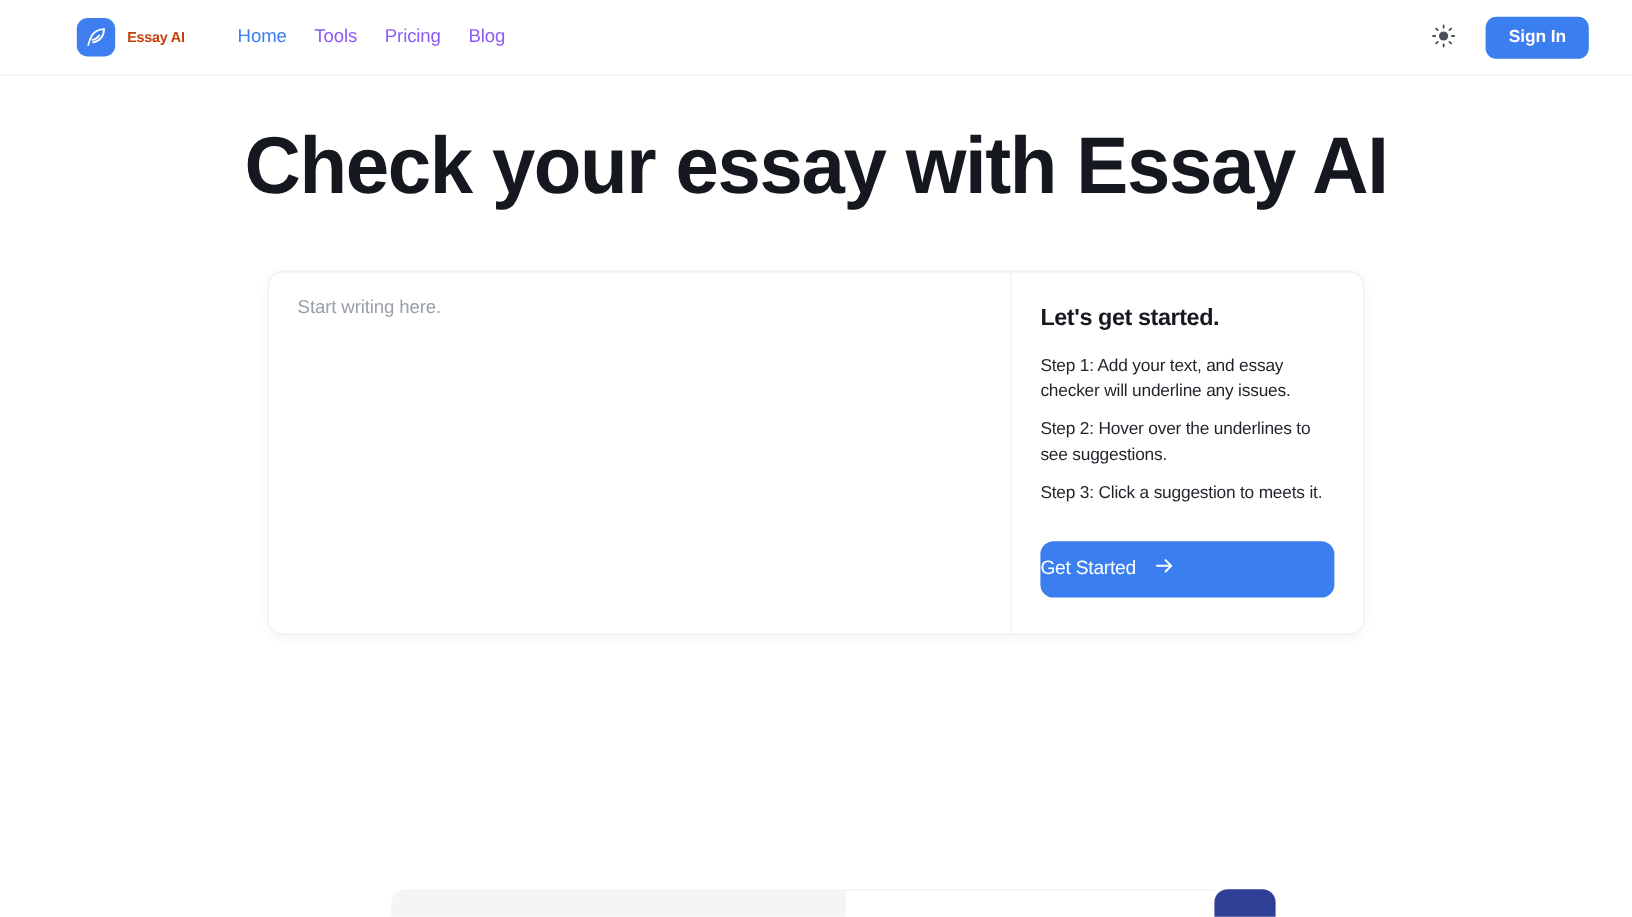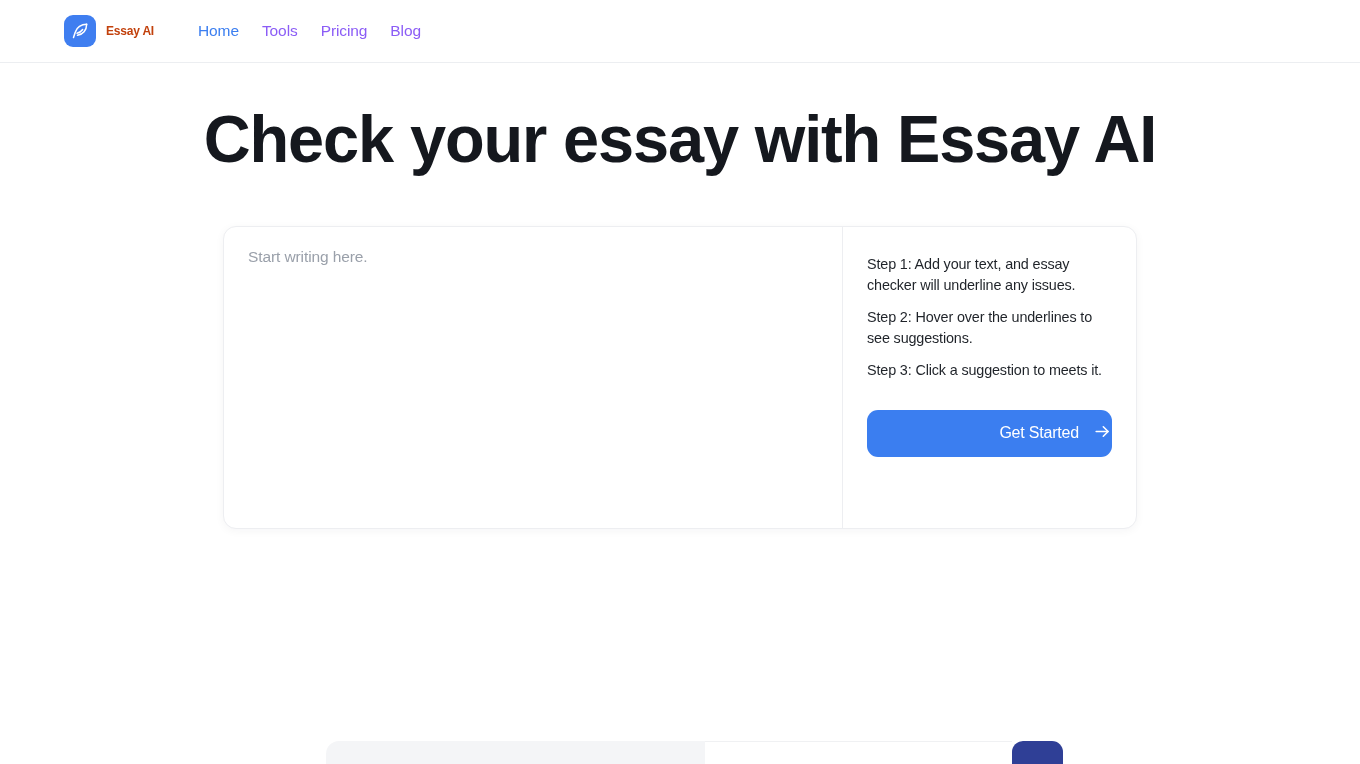--- a/index.html
+++ b/index.html
@@ -186,21 +186,21 @@
     background: #3b7ef0;
     color: #ffffff;
     border: none;
     border-radius: 11px;
     font-size: 16px;
     font-family: "Liberation Sans", sans-serif;
     letter-spacing: -0.2px;
     cursor: pointer;
     display: flex;
     align-items: center;
-    justify-content: flex-end;
+    justify-content: flex-start;
     gap: 14px;
   }
 
   
   .bottom-strip {
     position: absolute;
     left: 326px;
     top: 741px;
     width: 737px;
     height: 40px;
@@ -247,34 +247,53 @@
       <span class="brand-name">Essay AI</span>
     </div>
 
     <nav class="nav">
       <a class="nav-link active" href="#">Home</a>
       <a class="nav-link" href="#">Tools</a>
       <a class="nav-link" href="#">Pricing</a>
       <a class="nav-link" href="#">Blog</a>
     </nav>
 
+    <div class="header-right">
+      <button class="theme-toggle">
+        <span>
+          <svg width="22" height="22" viewBox="0 0 24 24" fill="none" stroke="#4a4f58" stroke-width="1.6" stroke-linecap="round">
+            <circle cx="12" cy="12" r="4.2" fill="#4a4f58" stroke="none"></circle>
+            <line x1="12" y1="2.4" x2="12" y2="4.4"></line>
+            <line x1="12" y1="19.6" x2="12" y2="21.6"></line>
+            <line x1="2.4" y1="12" x2="4.4" y2="12"></line>
+            <line x1="19.6" y1="12" x2="21.6" y2="12"></line>
+            <line x1="5.2" y1="5.2" x2="6.7" y2="6.7"></line>
+            <line x1="17.3" y1="17.3" x2="18.8" y2="18.8"></line>
+            <line x1="18.8" y1="5.2" x2="17.3" y2="6.7"></line>
+            <line x1="6.7" y1="17.3" x2="5.2" y2="18.8"></line>
+          </svg>
+        </span>
+      </button>
+      <button class="signin-btn">Sign In</button>
+    </div>
   </div>
 
   <div class="hero">
     <h1 class="hero-title">Check your essay with Essay AI</h1>
   </div>
 
   <div class="card-wrap">
     <div class="card">
 
       <div class="editor-pane">
         <div class="editor-placeholder">Start writing here.</div>
       </div>
 
       <div class="side-pane">
+        <div class="side-title">Let's get started.</div>
 
         <div class="side-step">Step 1: Add your text, and essay checker will underline any issues.</div>
         <div class="side-step">Step 2: Hover over the underlines to see suggestions.</div>
         <div class="side-step">Step 3: Click a suggestion to meets it.</div>
 
         <button class="get-started-btn">
           <span>Get Started</span>
           <span>
             <svg width="19" height="19" viewBox="0 0 24 24" fill="none" stroke="#ffffff" stroke-width="2" stroke-linecap="round" stroke-linejoin="round">
               <line x1="4" y1="12" x2="19" y2="12"></line>

